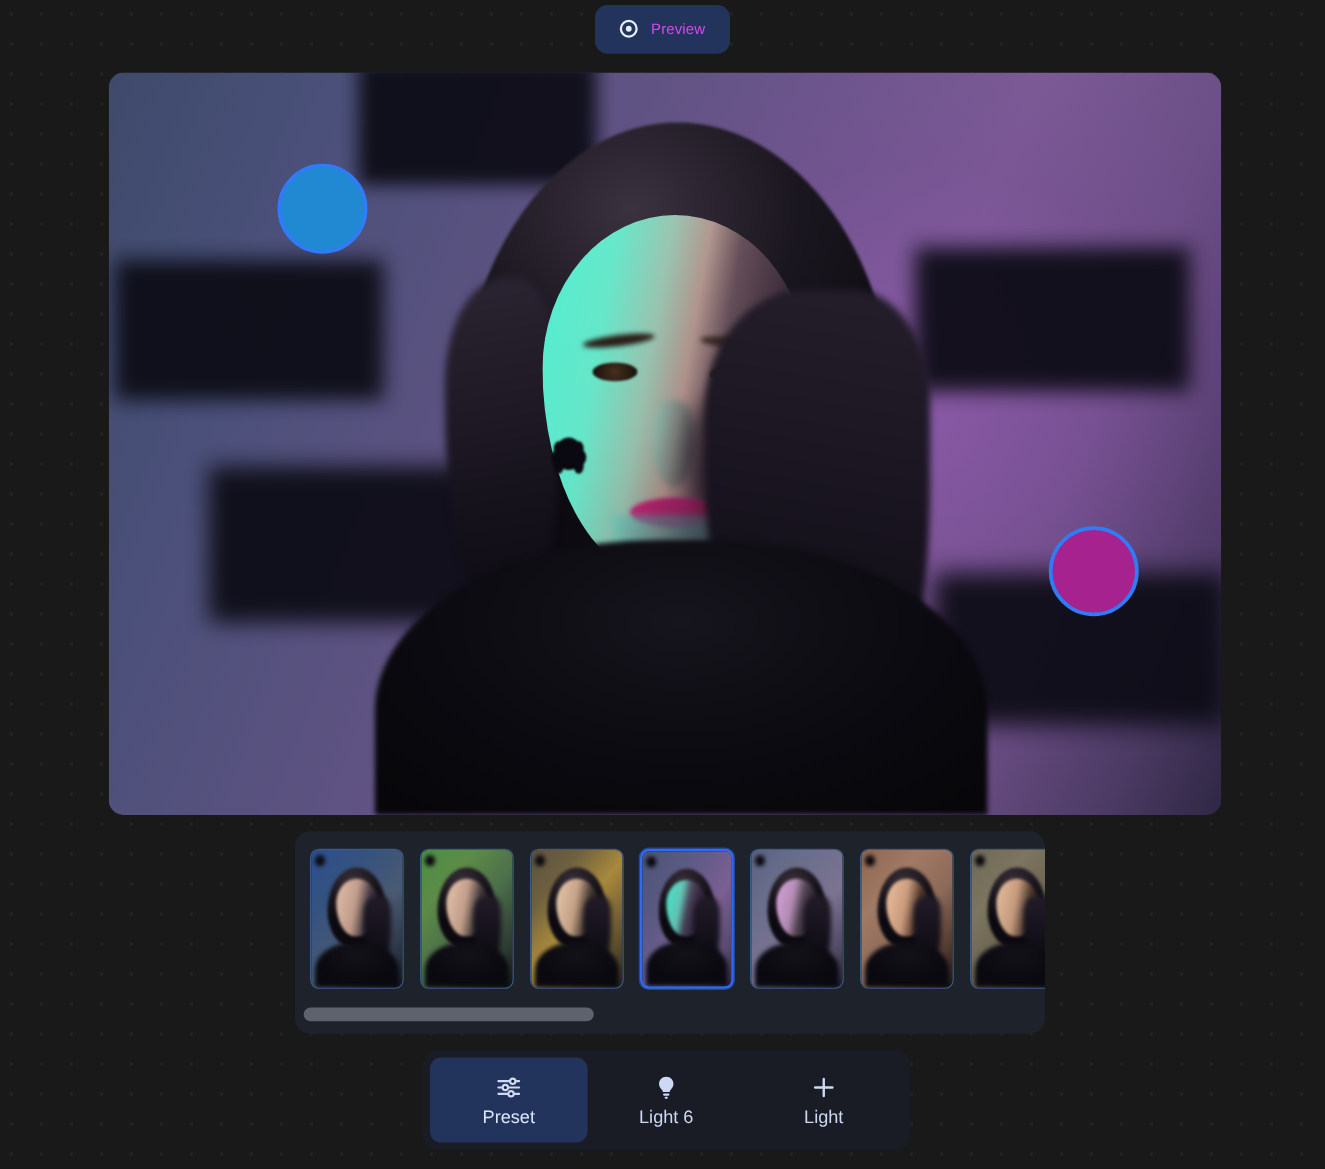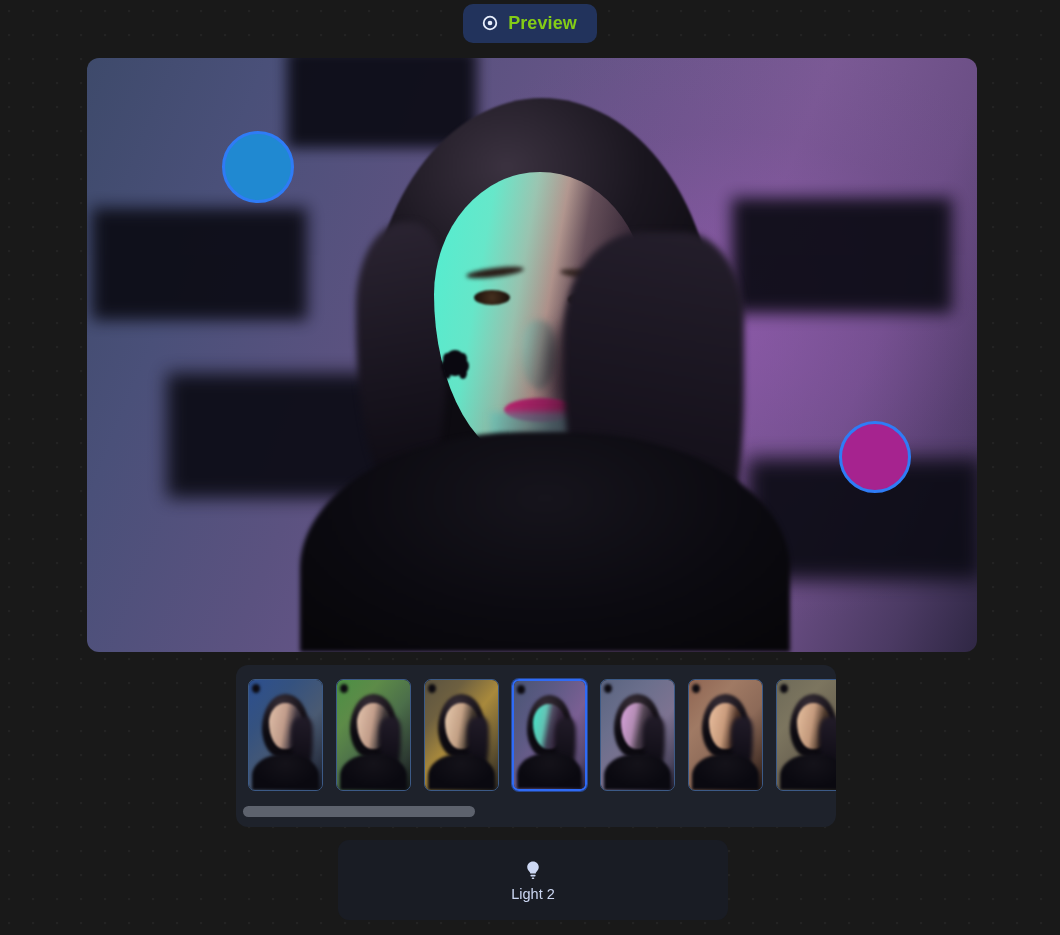--- a/index.html
+++ b/index.html
@@ -39,23 +39,23 @@
     gap: 9px;
     background: #22335c;
     border: none;
     border-radius: 10px;
     padding: 10px 20px 11px 18px;
     cursor: pointer;
     line-height: 1;
   }
 
   #preview-button .label {
-    color: #84cc16;
-    font-size: 18px;
-    font-weight: bold;
+    color: #d946ef;
+    font-size: 12px;
+    font-weight: normal;
     letter-spacing: 0.1px;
   }
 
   .eye-icon {
     width: 18px;
     height: 18px;
     display: block;
   }
 
   
@@ -546,23 +546,45 @@
         <div class="thairr"></div>
         <div class="ttorso"></div>
       </div>
     </div>
   <div id="strip-scroll" style="width: 586px;">
     <div id="strip-scroll-thumb" style="width: 232px; background: rgb(93, 98, 109);"></div>
   </div>
 </div>
 
 <div id="toolbar">
+    <button class="tool active">
+      <span>
+        <svg class="tool-ico" viewBox="0 0 24 24" fill="none" stroke="#cdd8f4" stroke-width="1.9" stroke-linecap="round">
+          <line x1="3" y1="6.5" x2="21" y2="6.5"></line>
+          <line x1="3" y1="12" x2="21" y2="12"></line>
+          <line x1="3" y1="17.5" x2="21" y2="17.5"></line>
+          <circle cx="15.5" cy="6.5" r="2.3" fill="#191c24"></circle>
+          <circle cx="9" cy="12" r="2.3" fill="#191c24"></circle>
+          <circle cx="14" cy="17.5" r="2.3" fill="#191c24"></circle>
+        </svg>
+      </span>
+      <span class="tool-label">Preset</span>
+    </button>
     <button class="tool">
       <span>
         <svg class="tool-ico" viewBox="0 0 24 24" fill="none">
           <path d="M12 2.6c-3.7 0-6.3 2.8-6.3 6.2 0 2.4 1.3 4 2.4 5.2.6.7.9 1.2.9 1.9h6c0-.7.3-1.2.9-1.9 1.1-1.2 2.4-2.8 2.4-5.2 0-3.4-2.6-6.2-6.3-6.2z" fill="#cdd8f4"></path>
           <rect x="9.2" y="17.2" width="5.6" height="1.9" rx="0.9" fill="#cdd8f4"></rect>
           <rect x="10.6" y="20.1" width="2.8" height="1.7" rx="0.85" fill="#cdd8f4"></rect>
         </svg>
       </span>
-      <span class="tool-label">Light 2</span>
+      <span class="tool-label">Light 6</span>
     </button>
+    <button class="tool">
+      <span>
+        <svg class="tool-ico" viewBox="0 0 24 24" fill="none" stroke="#cdd8f4" stroke-width="2.1" stroke-linecap="round">
+          <line x1="12" y1="4.5" x2="12" y2="19.5"></line>
+          <line x1="4.5" y1="12" x2="19.5" y2="12"></line>
+        </svg>
+      </span>
+      <span class="tool-label">Light</span>
+    </button>
   </div>
 
 </body></html>

